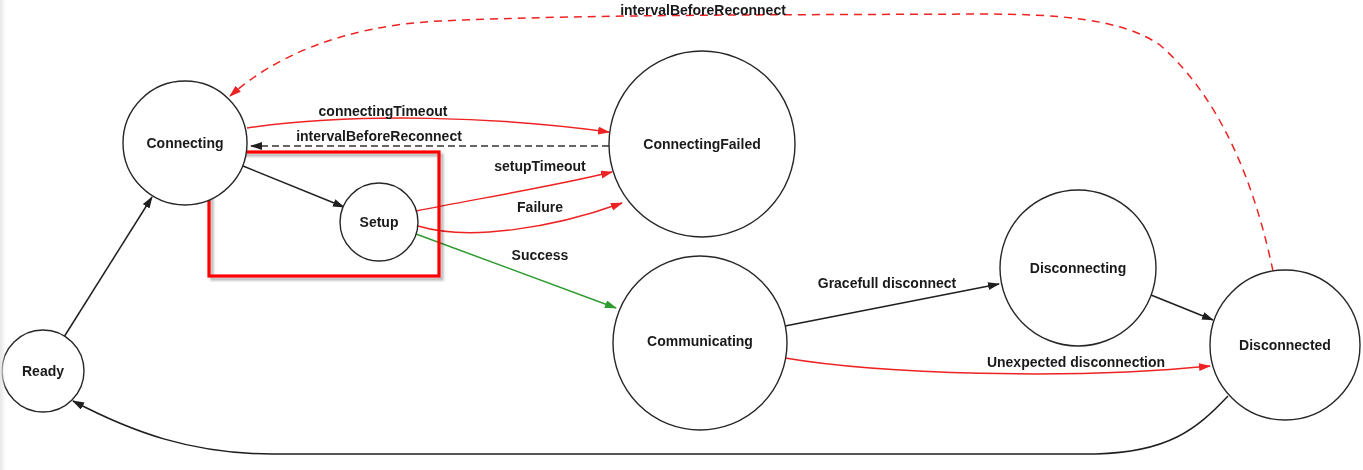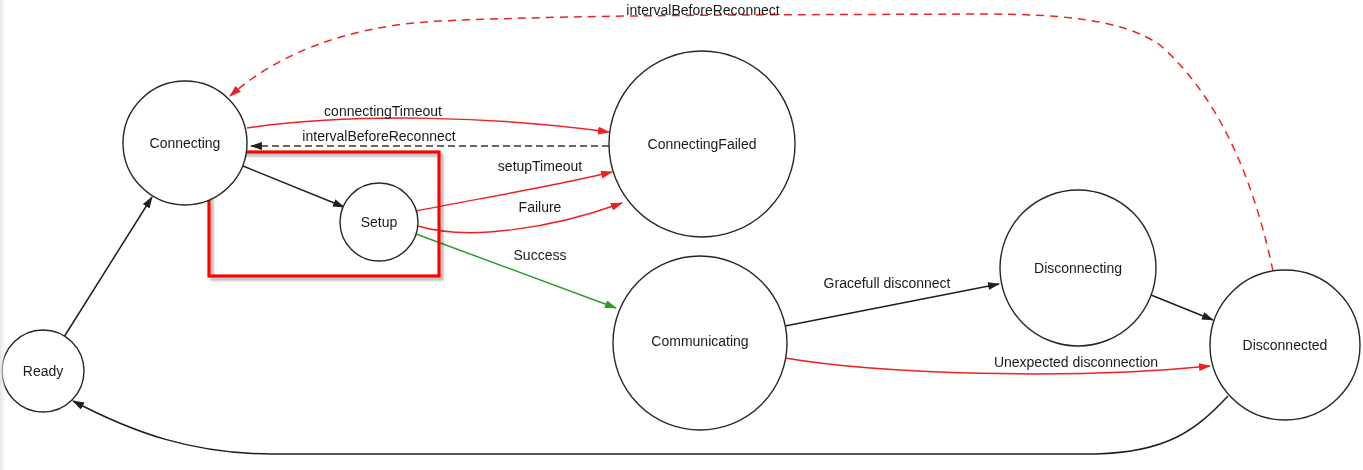--- a/index.html
+++ b/index.html
@@ -4,21 +4,21 @@
 <style>
   html, body {
     margin: 0;
     padding: 0;
     background: #ffffff;
     width: 1363px;
     height: 470px;
     overflow: hidden;
     font-family: "Liberation Sans", sans-serif;
   }
-  .canvas-wrap { position: relative; width: 1363px; height: 470px; }
+  .canvas-wrap { position: relative; width: 1363px; height: 470px; font-weight: bold; }
   svg { display: block; }
   .left-edge {
     position: absolute; left: 0; top: 0; width: 6px; height: 470px;
     background: linear-gradient(to right, #e7e7e7, rgba(255,255,255,0));
     pointer-events: none;
   }
   .node circle { fill: #ffffff; stroke: #262626; stroke-width: 1.4; }
   .node text, .edge-label {
     fill: #1a1a1a; font-size: 14px; font-family: "Liberation Sans", sans-serif;
   }

